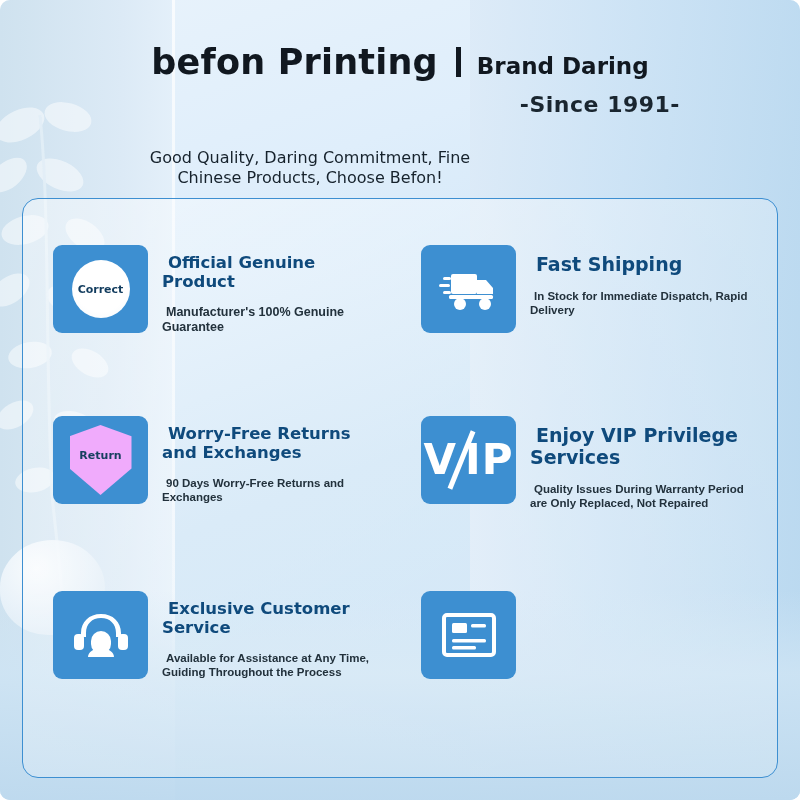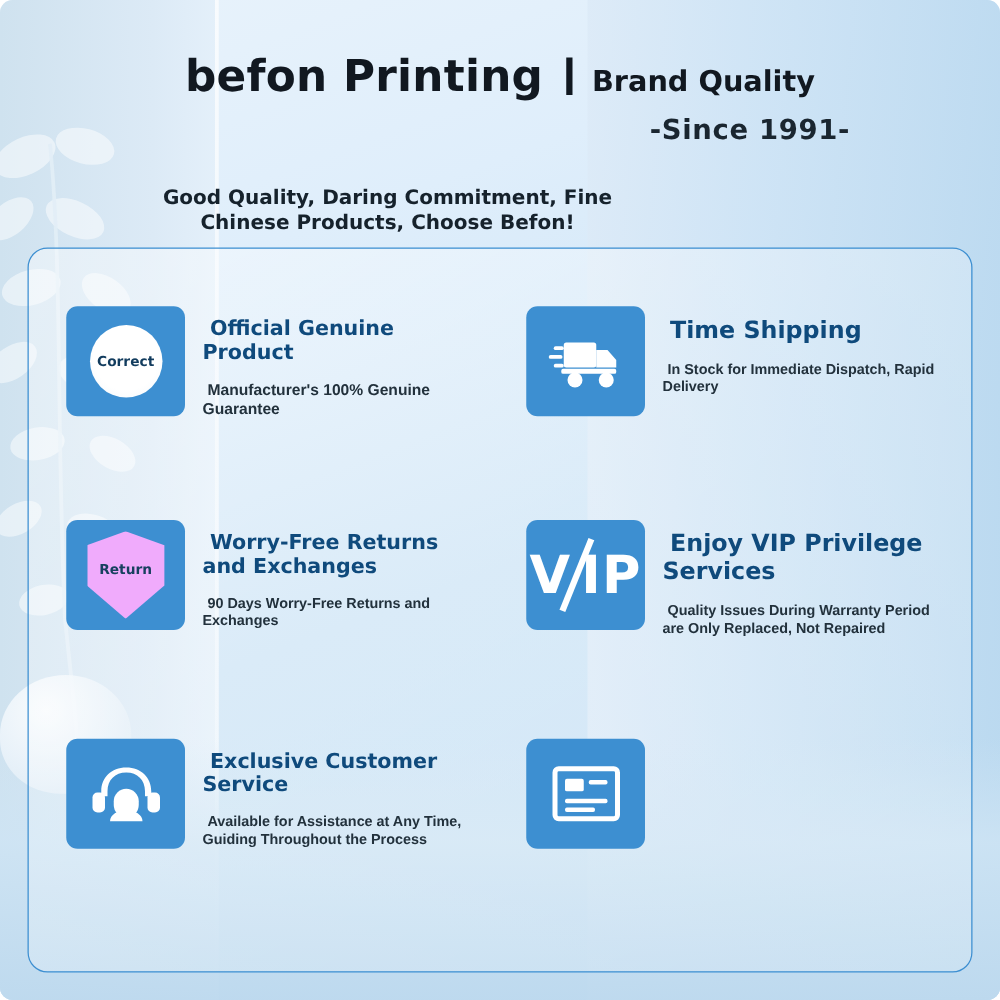--- a/index.html
+++ b/index.html
@@ -62,21 +62,21 @@
   }
   .since {
     position: absolute; top: 92px; left: 0; width: 800px; text-align: right;
     font-size: 22px; color: #1a2630; font-weight: 700;
     font-family: "DejaVu Sans", sans-serif;
     letter-spacing: .5px;
   }
   .since span { position: relative; left: -120px; }
   .slogan {
     position: absolute; top: 148px; left: 0; width: 800px; text-align: center;
-    font-size: 16px; font-weight: bold; color: #16222c; line-height: 20px;
+    font-size: 16px; font-weight: normal; color: #16222c; line-height: 20px;
     font-family: "DejaVu Sans", sans-serif;
   }
   .slogan span { display: block; }
   .slogan span:nth-child(1) { position: relative; left: -90px; }
   .slogan span:nth-child(2) { position: relative; left: -90px; }
 
   
   .panel {
     position: absolute; left: 22px; top: 198px; width: 756px; height: 580px;
     border: 1.5px solid #3d8fd1;
@@ -171,21 +171,21 @@
     <g stroke="#eef6fb" stroke-width="3" fill="none" opacity=".9">
       <path d="M50 20 C60 120, 55 250, 62 400"></path>
       <path d="M62 400 C66 440, 70 470, 72 500"></path>
     </g>
   </svg>
   <div class="vase"></div>
 
   <div class="brand-row">
     <div class="brand-name">befon Printing</div>
     <span class="brand-sep"></span>
-    <div class="brand-promise">Brand Quality</div>
+    <div class="brand-promise">Brand Daring</div>
   </div>
 
   <div class="since">
     <span>-Since 1991-</span>
   </div>
 
   <div class="slogan">
     <span>Good Quality, Daring Commitment, Fine</span>
     <span>Chinese Products, Choose Befon!</span>
   </div>
@@ -210,21 +210,21 @@
             <path d="M40 16 h9 l7 8 v6 h-16 z"></path>
             <rect x="6" y="13" width="8" height="3" rx="1.5"></rect>
             <rect x="2" y="20" width="11" height="3" rx="1.5"></rect>
             <rect x="6" y="27" width="8" height="3" rx="1.5"></rect>
             <rect x="12" y="31" width="44" height="4" rx="1.5"></rect>
             <circle cx="23" cy="40" r="6"></circle>
             <circle cx="48" cy="40" r="6"></circle>
           </svg>
         </div>
         <div class="item-text">
-          <div class="item-title big">Time Shipping</div>
+          <div class="item-title big">Fast Shipping</div>
           <div class="item-desc">In Stock for Immediate Dispatch, Rapid Delivery</div>
         </div>
       </div>
 
       <div class="item">
         <div class="icon-box">
           <div class="shield">Return</div>
         </div>
         <div class="item-text">
           <div class="item-title">Worry-Free Returns and Exchanges</div>

